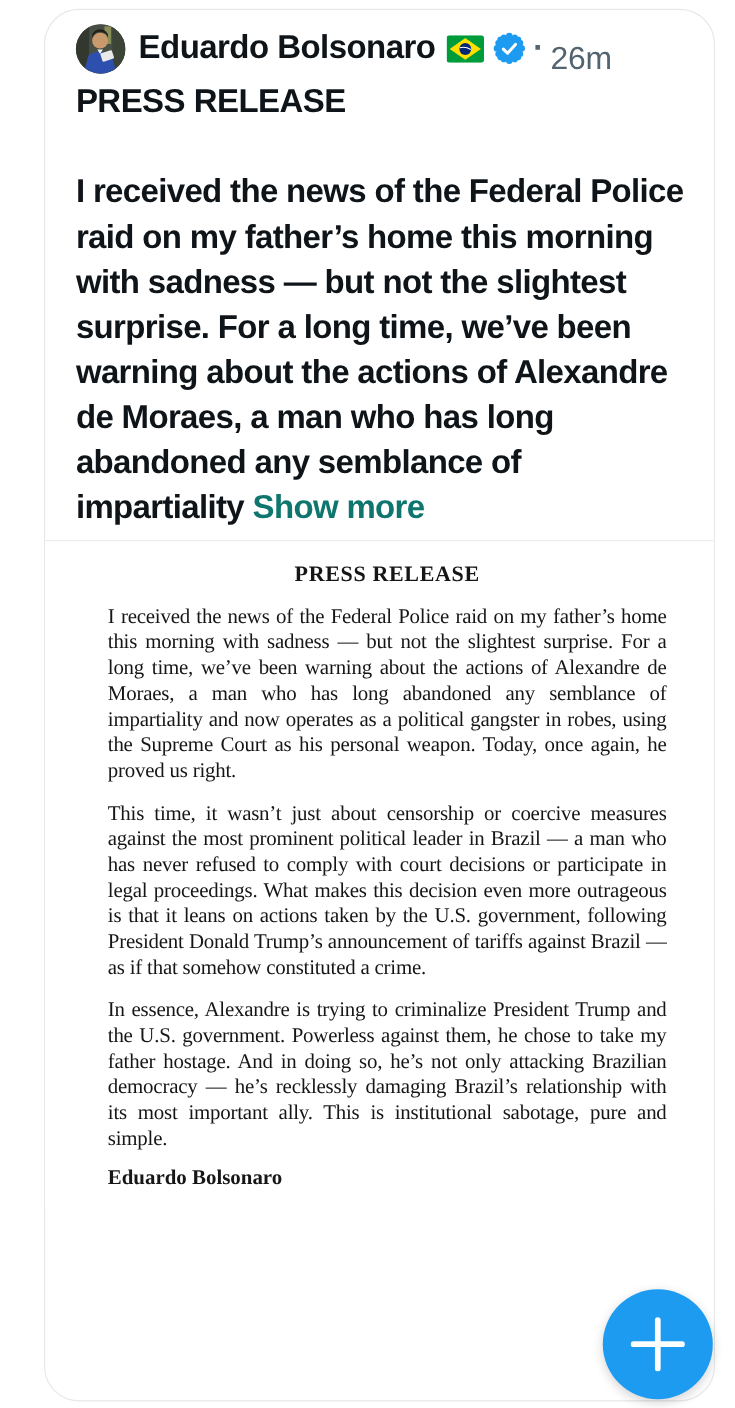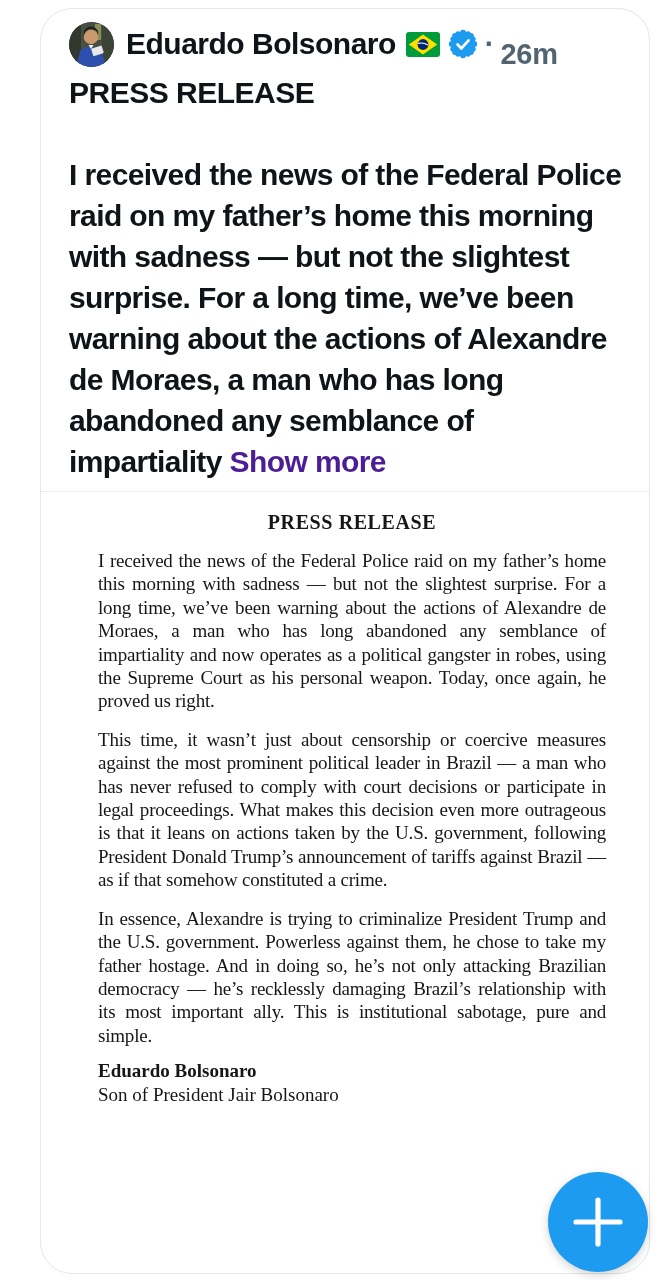--- a/index.html
+++ b/index.html
@@ -43,38 +43,38 @@
     color: #0f1419; letter-spacing: -0.5px;
   }
   .flag { margin-left: 10px; display: inline-flex; }
   .badge { margin-left: 8px; display: inline-flex; }
   .dot-sep {
     margin-left: 7px;
     font-size: 29px; font-weight: 700; color: #536471;
   }
   .timestamp {
     margin-left: 6px;
-    font-size: 29px; font-weight: 700; color: #536471;
+    font-size: 29px; font-weight: 400; color: #536471;
     letter-spacing: -0.3px;
     margin-top: 20px;
   }
   .tweet-headline {
     margin-top: 7px;
     font-size: 30px; font-weight: 800;
     color: #0f1419; letter-spacing: -0.5px;
     line-height: 38px;
   }
   .tweet-body {
     margin-top: 42px;
     font-size: 30px; font-weight: 700;
     line-height: 41px;
     color: #0f1419;
     letter-spacing: -0.6px;
   }
-  .show-more { color: #4c1d95; cursor: pointer; }
+  .show-more { color: #0f766e; cursor: pointer; }
   
   .doc-section {
     margin-top: 9px;
     border-top: 1px solid #ececee;
     padding: 19px 43px 14px 57px;
     font-family: "Liberation Serif", serif;
     color: #161616;
     background: #ffffff;
   }
   .doc-title {
@@ -176,21 +176,20 @@
     <div class="tweet-body"><span>I received the news of the Federal Police raid on my father’s home this morning with sadness — but not the slightest surprise. For a long time, we’ve been warning about the actions of Alexandre de Moraes, a man who has long abandoned any semblance of impartiality</span> <span class="show-more">Show more</span></div>
   </div>
 
   <div class="doc-section">
     <div class="doc-title">PRESS RELEASE</div>
     <p class="doc-para">I received the news of the Federal Police raid on my father’s home this morning with sadness — but not the slightest surprise. For a long time, we’ve been warning about the actions of Alexandre de Moraes, a man who has long abandoned any semblance of impartiality and now operates as a political gangster in robes, using the Supreme Court as his personal weapon. Today, once again, he proved us right.</p>
     <p class="doc-para">This time, it wasn’t just about censorship or coercive measures against the most prominent political leader in Brazil — a man who has never refused to comply with court decisions or participate in legal proceedings. What makes this decision even more outrageous is that it leans on actions taken by the U.S. government, following President Donald Trump’s announcement of tariffs against Brazil — as if that somehow constituted a crime.</p>
     <p class="doc-para">In essence, Alexandre is trying to criminalize President Trump and the U.S. government. Powerless against them, he chose to take my father hostage. And in doing so, he’s not only attacking Brazilian democracy — he’s recklessly damaging Brazil’s relationship with its most important ally. This is institutional sabotage, pure and simple.</p>
     <div class="doc-sig">
       <div class="doc-sig-name">Eduardo Bolsonaro</div>
-      <div>Son of President Jair Bolsonaro</div>
     </div>
   </div>
 
 </div>
 
 <button class="fab">
   <span style="display:inline-flex;">
     <svg width="50" height="50" viewBox="0 0 50 50">
       <path d="M25 3 L25 47 M3 25 L47 25" stroke="#ffffff" stroke-width="5.2" stroke-linecap="round"></path>
     </svg>

